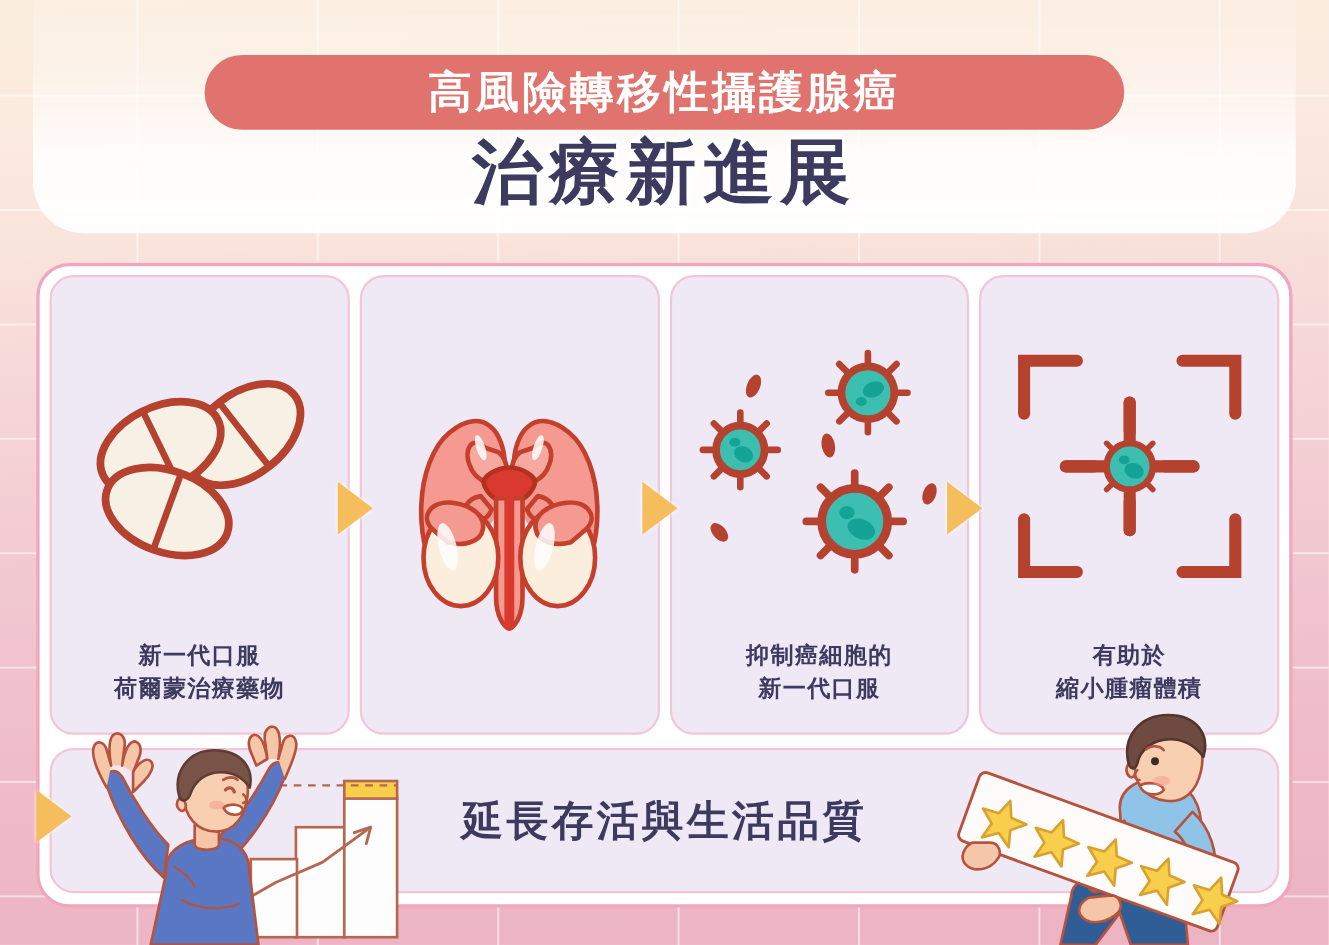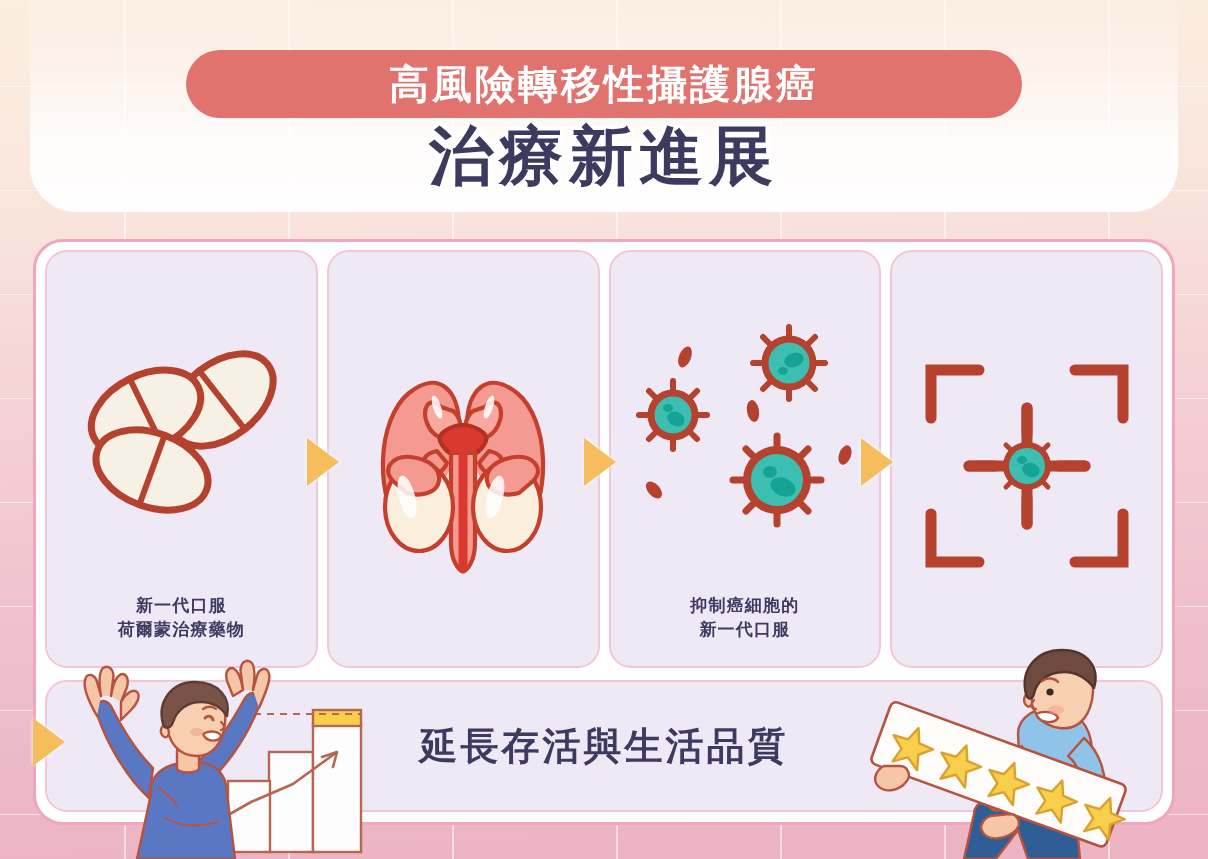--- a/index.html
+++ b/index.html
@@ -137,21 +137,21 @@
     justify-content: center;
     padding-top: 14px;
     box-sizing: border-box;
   }
   .card-label {
     width: 100%;
     box-sizing: border-box;
     padding: 0 6px 24px 6px;
     text-align: center;
     color: #3d3a60;
-    font-size: 17px;
+    font-size: 21px;
     font-weight: 700;
     line-height: 1.42;
     letter-spacing: 1.2px;
     white-space: pre-line;
   }
 
   
   .conn {
     position: absolute;
     top: 438px;
@@ -404,20 +404,22 @@
         </g>
 
         <g stroke="#b5422f" stroke-width="11" stroke-linecap="round">
           <line x1="110" y1="52" x2="110" y2="78"></line>
           <line x1="110" y1="142" x2="110" y2="168"></line>
           <line x1="52" y1="110" x2="78" y2="110"></line>
           <line x1="142" y1="110" x2="168" y2="110"></line>
         </g>
       </svg>
     </div>
+    <div class="card-label">有助於
+縮小腫瘤體積</div>
   </div>
 
 </div>
 
 <div class="conn" id="conn-1"></div>
 <div class="conn" id="conn-2"></div>
 <div class="conn" id="conn-3"></div>
 
 <div id="banner">
   <div id="banner-text">延長存活與生活品質</div>

